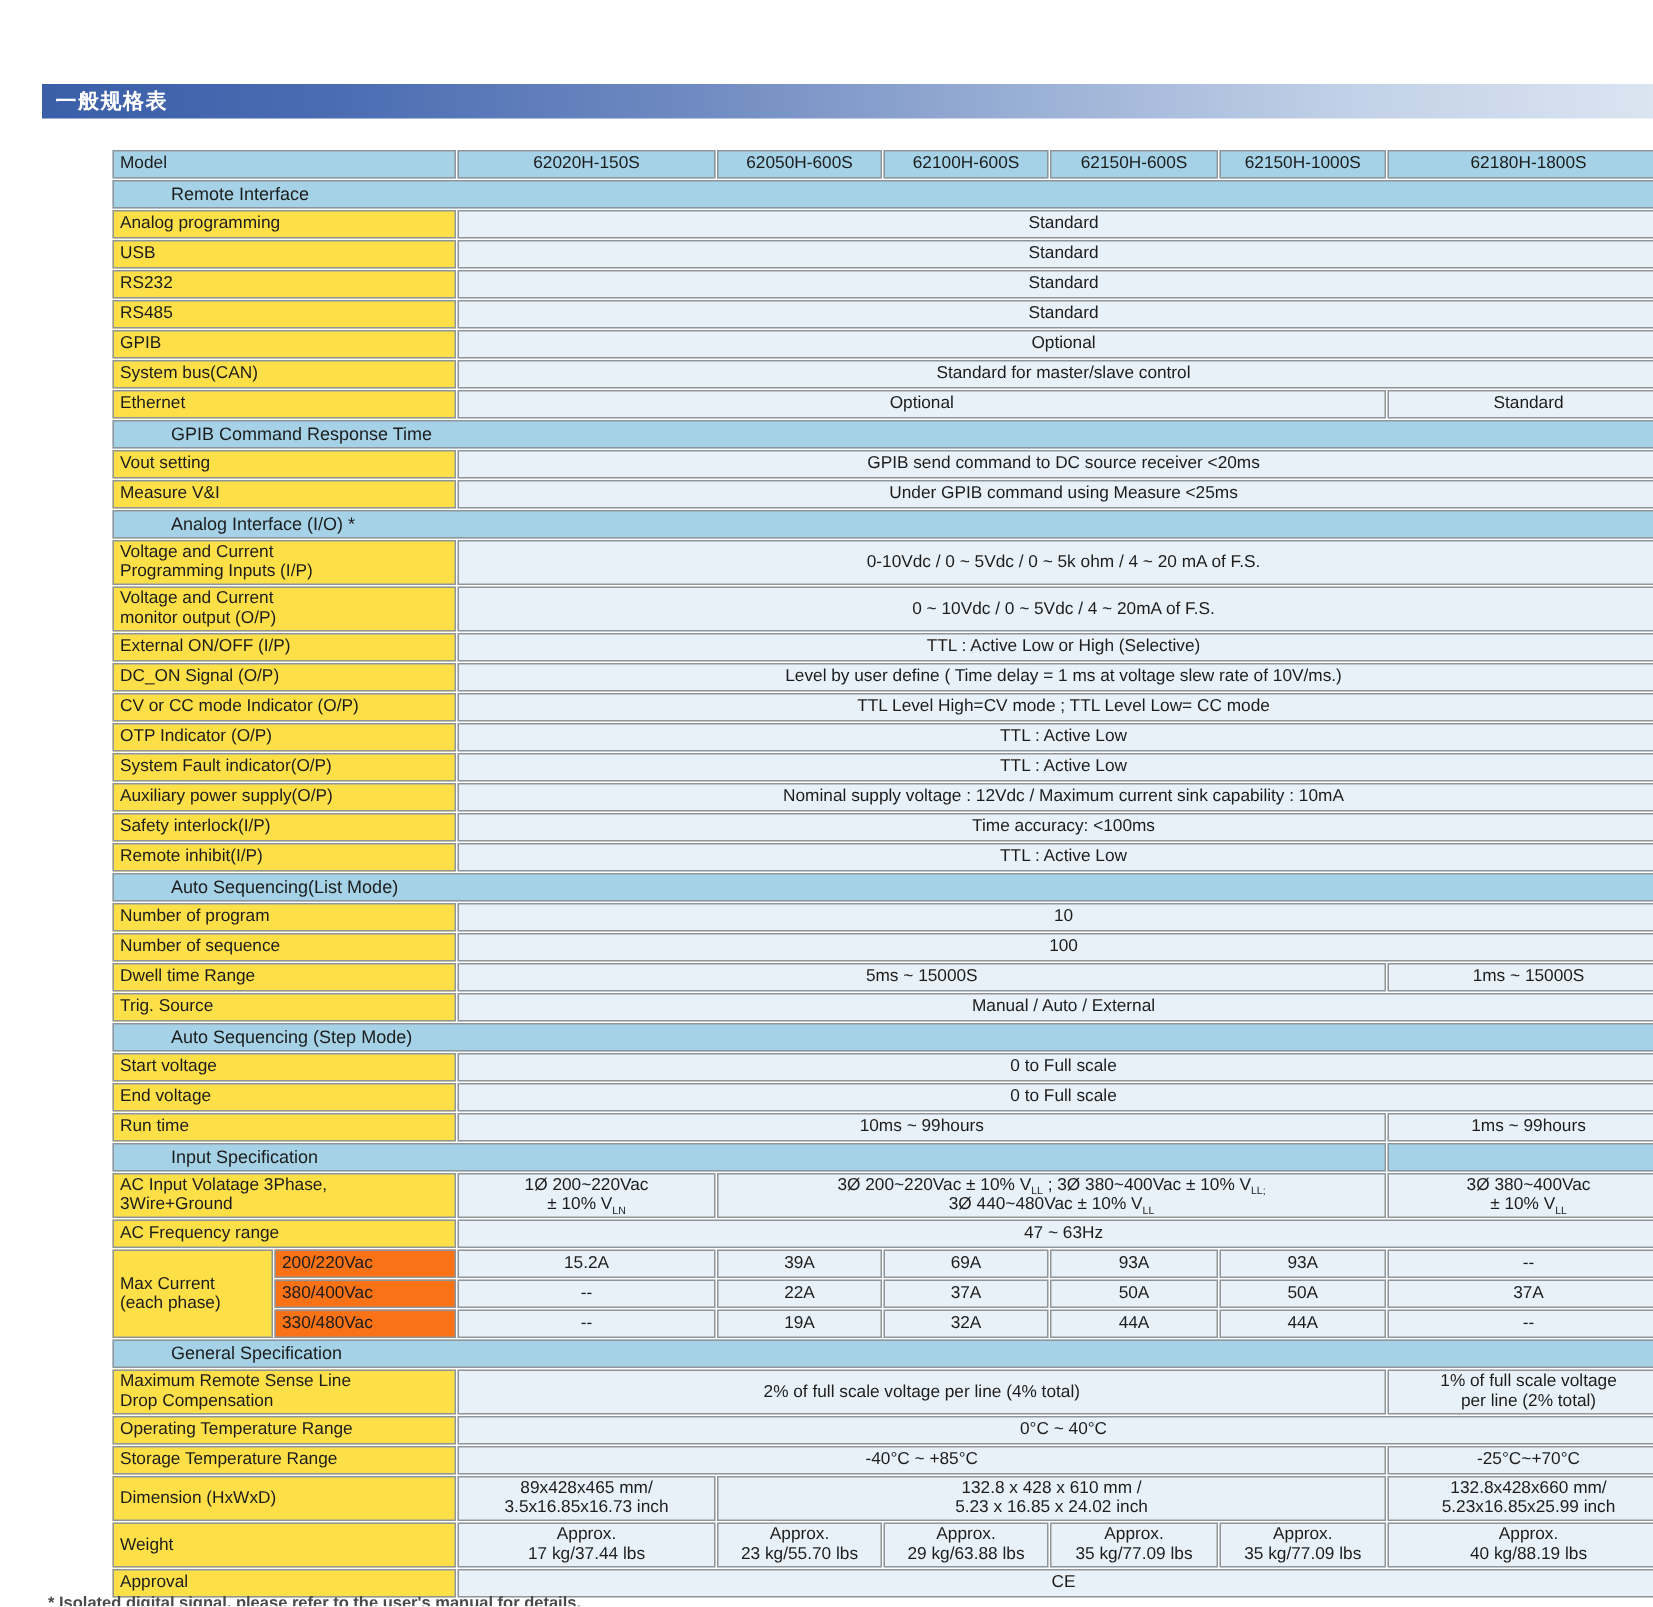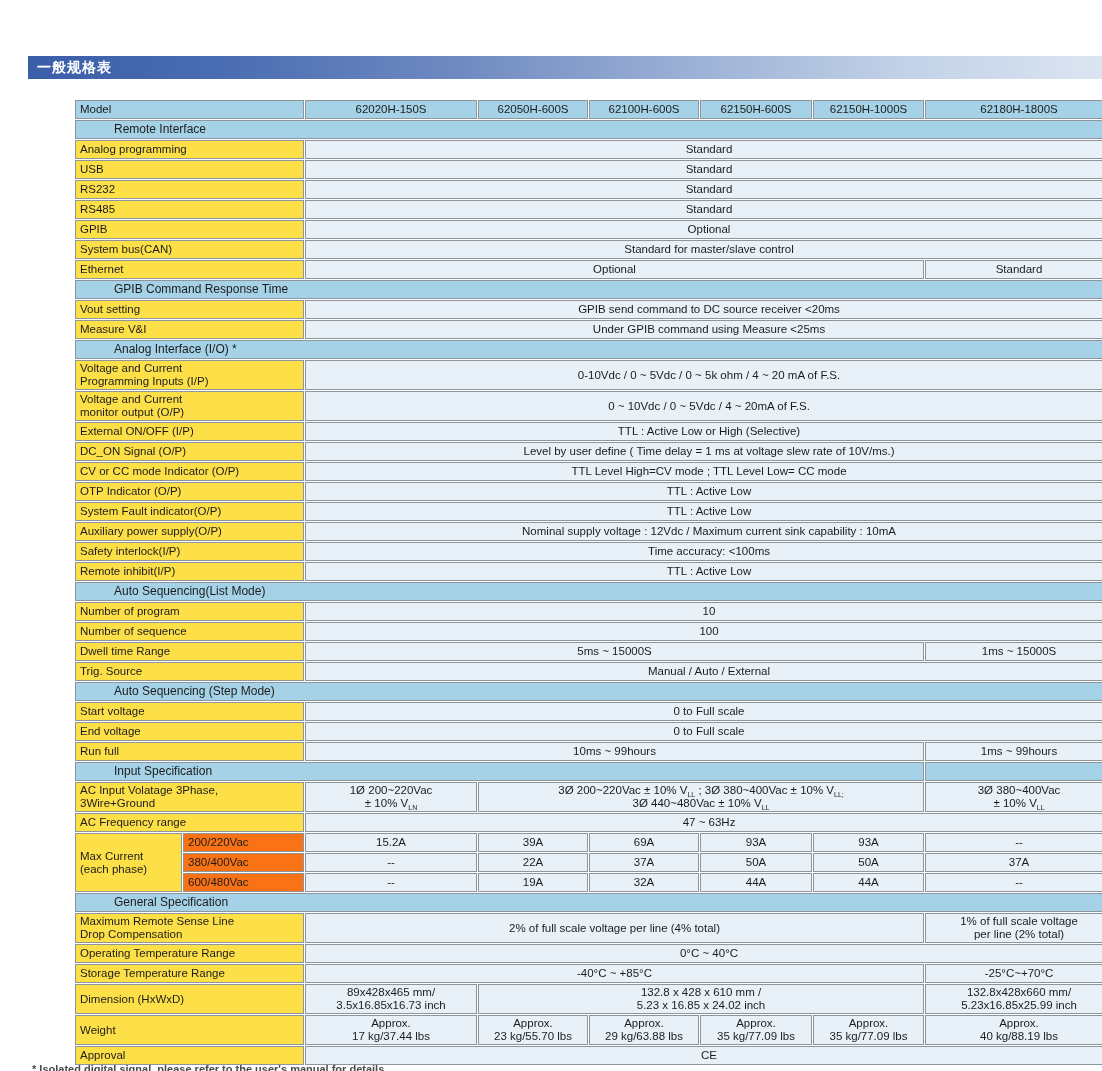--- a/index.html
+++ b/index.html
@@ -163,21 +163,21 @@
         </tr>
         <tr>
           <td class="label-cell" colspan="2" rowspan="1">Start voltage</td>
           <td class="value-cell" colspan="6">0 to Full scale</td>
         </tr>
         <tr>
           <td class="label-cell" colspan="2" rowspan="1">End voltage</td>
           <td class="value-cell" colspan="6">0 to Full scale</td>
         </tr>
         <tr>
-          <td class="label-cell" colspan="2" rowspan="1">Run full</td>
+          <td class="label-cell" colspan="2" rowspan="1">Run time</td>
           <td class="value-cell" colspan="5">10ms ~ 99hours</td>
           <td class="value-cell" colspan="1">1ms ~ 99hours</td>
         </tr>
         <tr>
           <td class="section-cell" colspan="7">Input Specification</td>
           <td class="section-cell" colspan="1"></td>
         </tr>
         <tr>
           <td class="label-cell" colspan="2" rowspan="1">AC Input Volatage 3Phase,<br>3Wire+Ground</td>
           <td class="value-cell" colspan="1">1Ø 200~220Vac<br>± 10% V<sub>LN</sub></td>
@@ -201,21 +201,21 @@
         <tr>
           <td class="sub-cell" colspan="1">380/400Vac</td>
           <td class="value-cell" colspan="1">--</td>
           <td class="value-cell" colspan="1">22A</td>
           <td class="value-cell" colspan="1">37A</td>
           <td class="value-cell" colspan="1">50A</td>
           <td class="value-cell" colspan="1">50A</td>
           <td class="value-cell" colspan="1">37A</td>
         </tr>
         <tr>
-          <td class="sub-cell" colspan="1">600/480Vac</td>
+          <td class="sub-cell" colspan="1">330/480Vac</td>
           <td class="value-cell" colspan="1">--</td>
           <td class="value-cell" colspan="1">19A</td>
           <td class="value-cell" colspan="1">32A</td>
           <td class="value-cell" colspan="1">44A</td>
           <td class="value-cell" colspan="1">44A</td>
           <td class="value-cell" colspan="1">--</td>
         </tr>
         <tr>
           <td class="section-cell" colspan="8">General Specification</td>
         </tr>

